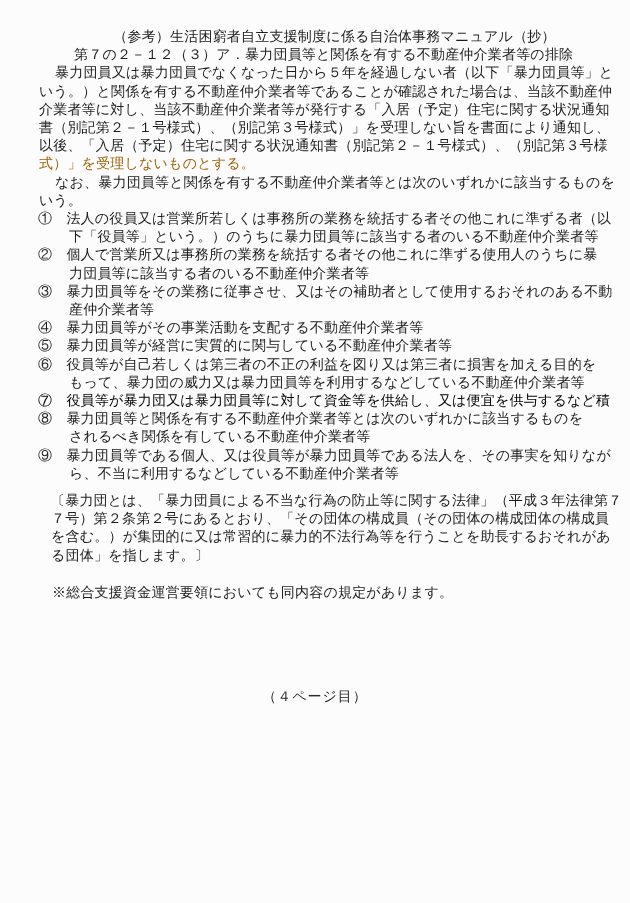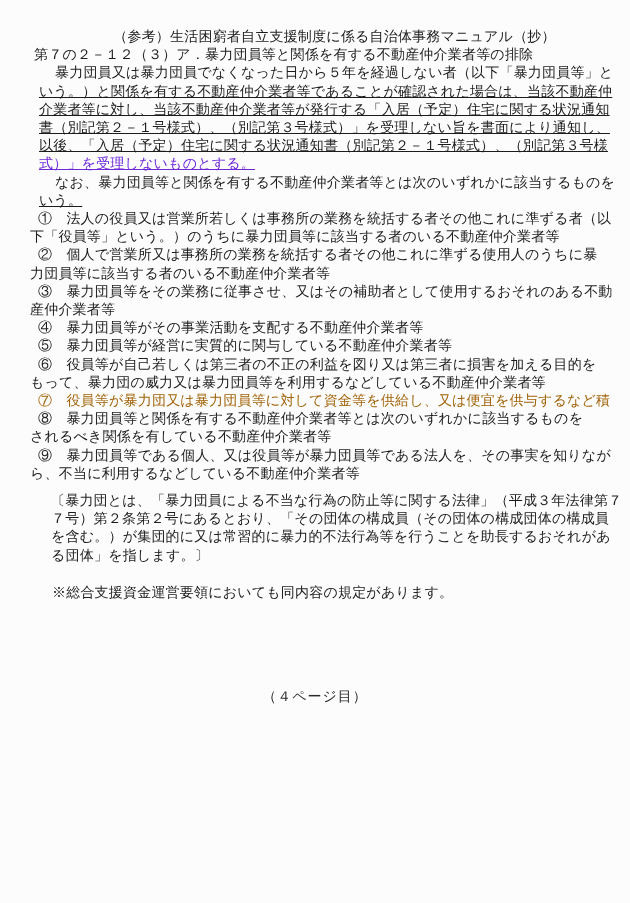--- a/index.html
+++ b/index.html
@@ -23,25 +23,25 @@
   }
   .ln{
     font-size:14px;
     line-height:18.2px;
     white-space:pre;
     color:#1c1c1c;
     letter-spacing:0.2px;
   }
   
   .h1 {margin-left:39px;text-align:center;}
-  .h2 {margin-left:34px;}
+  .h2 {margin-left:74px;}
   .pf {margin-left:55px;}  
-  .pc {margin-left:39px;text-decoration:underline;}  
+  .pc {margin-left:39px;}  
   .if {margin-left:38px;}  
-  .ic {margin-left:30px;}  
+  .ic {margin-left:69px;}  
   .nt {margin-left:51px;}  
   .ast{margin-left:52px;}  
   .gap-sm{height:9px;}
   .gap-md{height:19px;}
   .footer{
     position:absolute;
     top:688px;
     left:0;
     width:100%;
     text-align:center;
@@ -55,34 +55,34 @@
 
 <div class="page" style="background: rgb(252, 252, 252);">
   <div class="doc-body" id="doc-lines">
       <div class="ln h1" style="color: rgb(28, 28, 28);">（参考）生活困窮者自立支援制度に係る自治体事務マニュアル（抄）</div>
       <div class="ln h2" style="color: rgb(28, 28, 28);">第７の２－１２（３）ア．暴力団員等と関係を有する不動産仲介業者等の排除</div>
       <div class="ln pf" style="color: rgb(28, 28, 28);">暴力団員又は暴力団員でなくなった日から５年を経過しない者（以下「暴力団員等」と</div>
       <div class="ln pc" style="color: rgb(28, 28, 28);">いう。）と関係を有する不動産仲介業者等であることが確認された場合は、当該不動産仲</div>
       <div class="ln pc" style="color: rgb(28, 28, 28);">介業者等に対し、当該不動産仲介業者等が発行する「入居（予定）住宅に関する状況通知</div>
       <div class="ln pc" style="color: rgb(28, 28, 28);">書（別記第２－１号様式）、（別記第３号様式）」を受理しない旨を書面により通知し、</div>
       <div class="ln pc" style="color: rgb(28, 28, 28);">以後、「入居（予定）住宅に関する状況通知書（別記第２－１号様式）、（別記第３号様</div>
-      <div class="ln pc" style="color: #6d28d9;">式）」を受理しないものとする。</div>
+      <div class="ln pc" style="color: #a16207;">式）」を受理しないものとする。</div>
       <div class="ln pf" style="color: rgb(28, 28, 28);">なお、暴力団員等と関係を有する不動産仲介業者等とは次のいずれかに該当するものを</div>
       <div class="ln pc" style="color: rgb(28, 28, 28);">いう。</div>
       <div class="ln if" style="color: rgb(28, 28, 28);">①　法人の役員又は営業所若しくは事務所の業務を統括する者その他これに準ずる者（以</div>
       <div class="ln ic" style="color: rgb(28, 28, 28);">下「役員等」という。）のうちに暴力団員等に該当する者のいる不動産仲介業者等</div>
       <div class="ln if" style="color: rgb(28, 28, 28);">②　個人で営業所又は事務所の業務を統括する者その他これに準ずる使用人のうちに暴</div>
       <div class="ln ic" style="color: rgb(28, 28, 28);">力団員等に該当する者のいる不動産仲介業者等</div>
       <div class="ln if" style="color: rgb(28, 28, 28);">③　暴力団員等をその業務に従事させ、又はその補助者として使用するおそれのある不動</div>
       <div class="ln ic" style="color: rgb(28, 28, 28);">産仲介業者等</div>
       <div class="ln if" style="color: rgb(28, 28, 28);">④　暴力団員等がその事業活動を支配する不動産仲介業者等</div>
       <div class="ln if" style="color: rgb(28, 28, 28);">⑤　暴力団員等が経営に実質的に関与している不動産仲介業者等</div>
       <div class="ln if" style="color: rgb(28, 28, 28);">⑥　役員等が自己若しくは第三者の不正の利益を図り又は第三者に損害を加える目的を</div>
       <div class="ln ic" style="color: rgb(28, 28, 28);">もって、暴力団の威力又は暴力団員等を利用するなどしている不動産仲介業者等</div>
-      <div class="ln if" style="color: #a16207;">⑦　役員等が暴力団又は暴力団員等に対して資金等を供給し、又は便宜を供与するなど積</div>
+      <div class="ln if" style="color: #000000;">⑦　役員等が暴力団又は暴力団員等に対して資金等を供給し、又は便宜を供与するなど積</div>
       <div class="ln if" style="color: rgb(28, 28, 28);">⑧　暴力団員等と関係を有する不動産仲介業者等とは次のいずれかに該当するものを</div>
       <div class="ln ic" style="color: rgb(28, 28, 28);">されるべき関係を有している不動産仲介業者等</div>
       <div class="ln if" style="color: rgb(28, 28, 28);">⑨　暴力団員等である個人、又は役員等が暴力団員等である法人を、その事実を知りなが</div>
       <div class="ln ic" style="color: rgb(28, 28, 28);">ら、不当に利用するなどしている不動産仲介業者等</div>
       <div class="ln gap-sm" style="color: rgb(28, 28, 28);"></div>
       <div class="ln nt" style="color: rgb(28, 28, 28);">〔暴力団とは、「暴力団員による不当な行為の防止等に関する法律」（平成３年法律第７</div>
       <div class="ln nt" style="color: rgb(28, 28, 28);">７号）第２条第２号にあるとおり、「その団体の構成員（その団体の構成団体の構成員</div>
       <div class="ln nt" style="color: rgb(28, 28, 28);">を含む。）が集団的に又は常習的に暴力的不法行為等を行うことを助長するおそれがあ</div>
       <div class="ln nt" style="color: rgb(28, 28, 28);">る団体」を指します。〕</div>
       <div class="ln gap-md" style="color: rgb(28, 28, 28);"></div>

